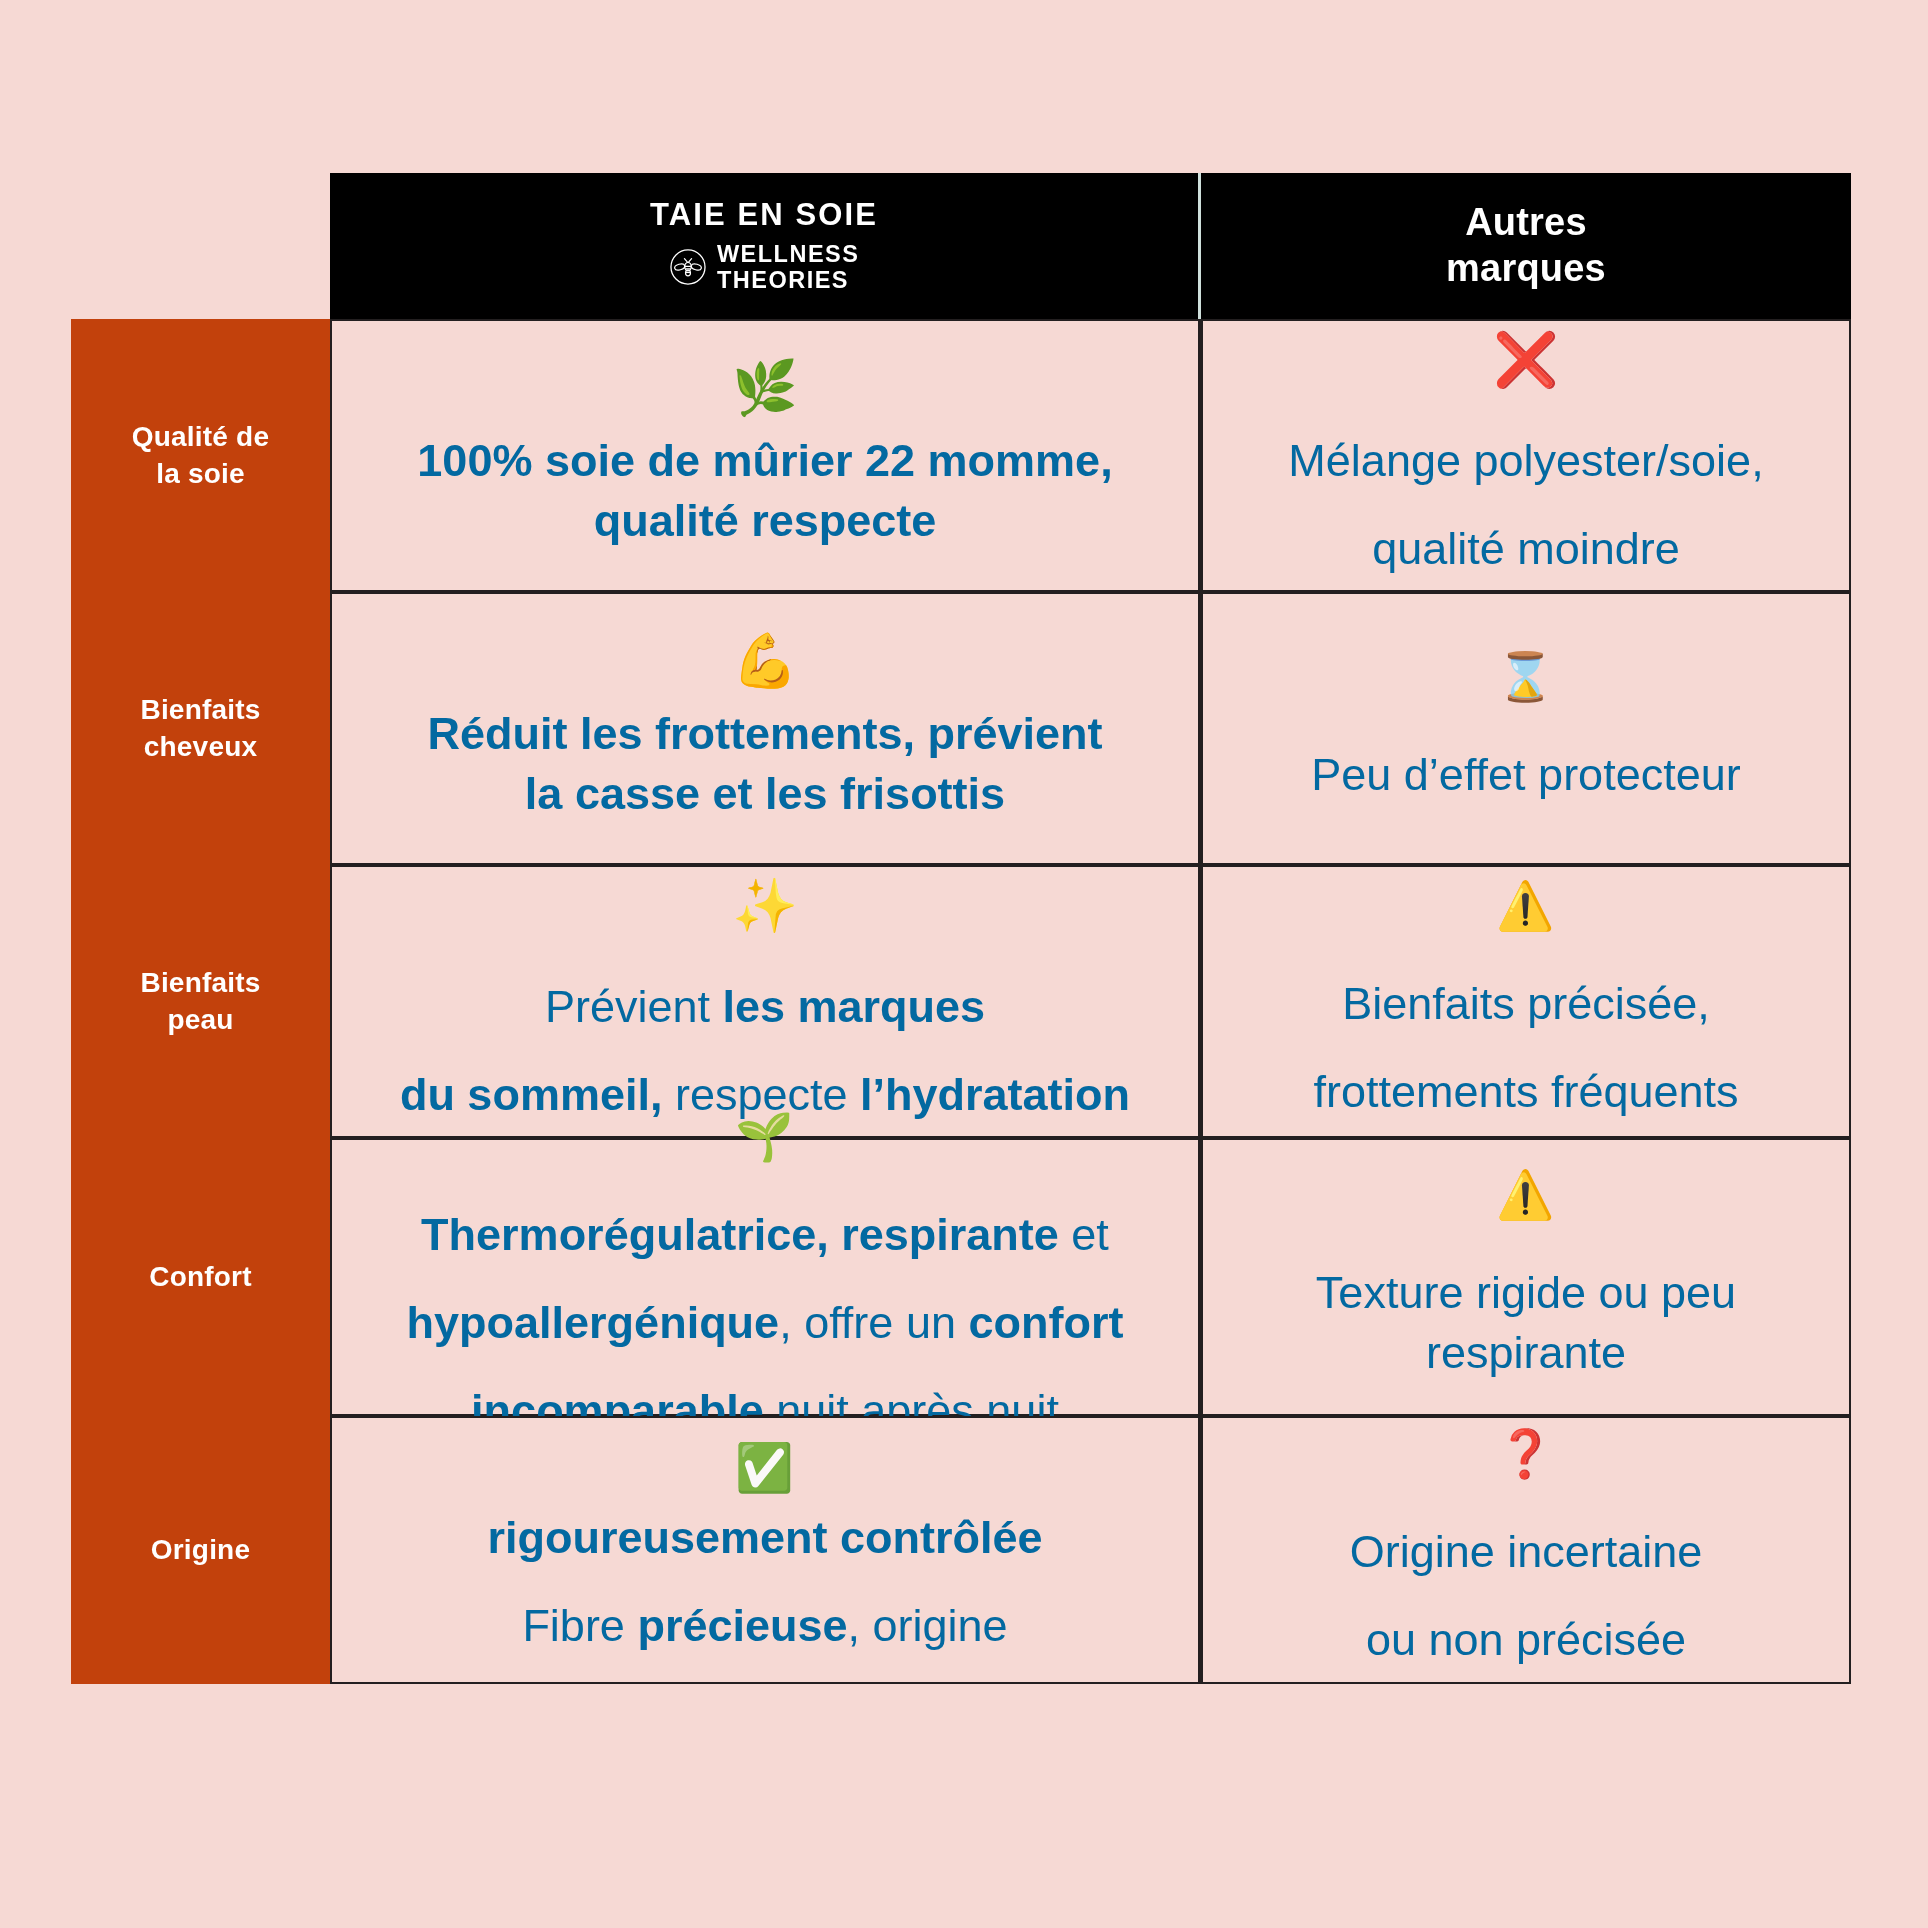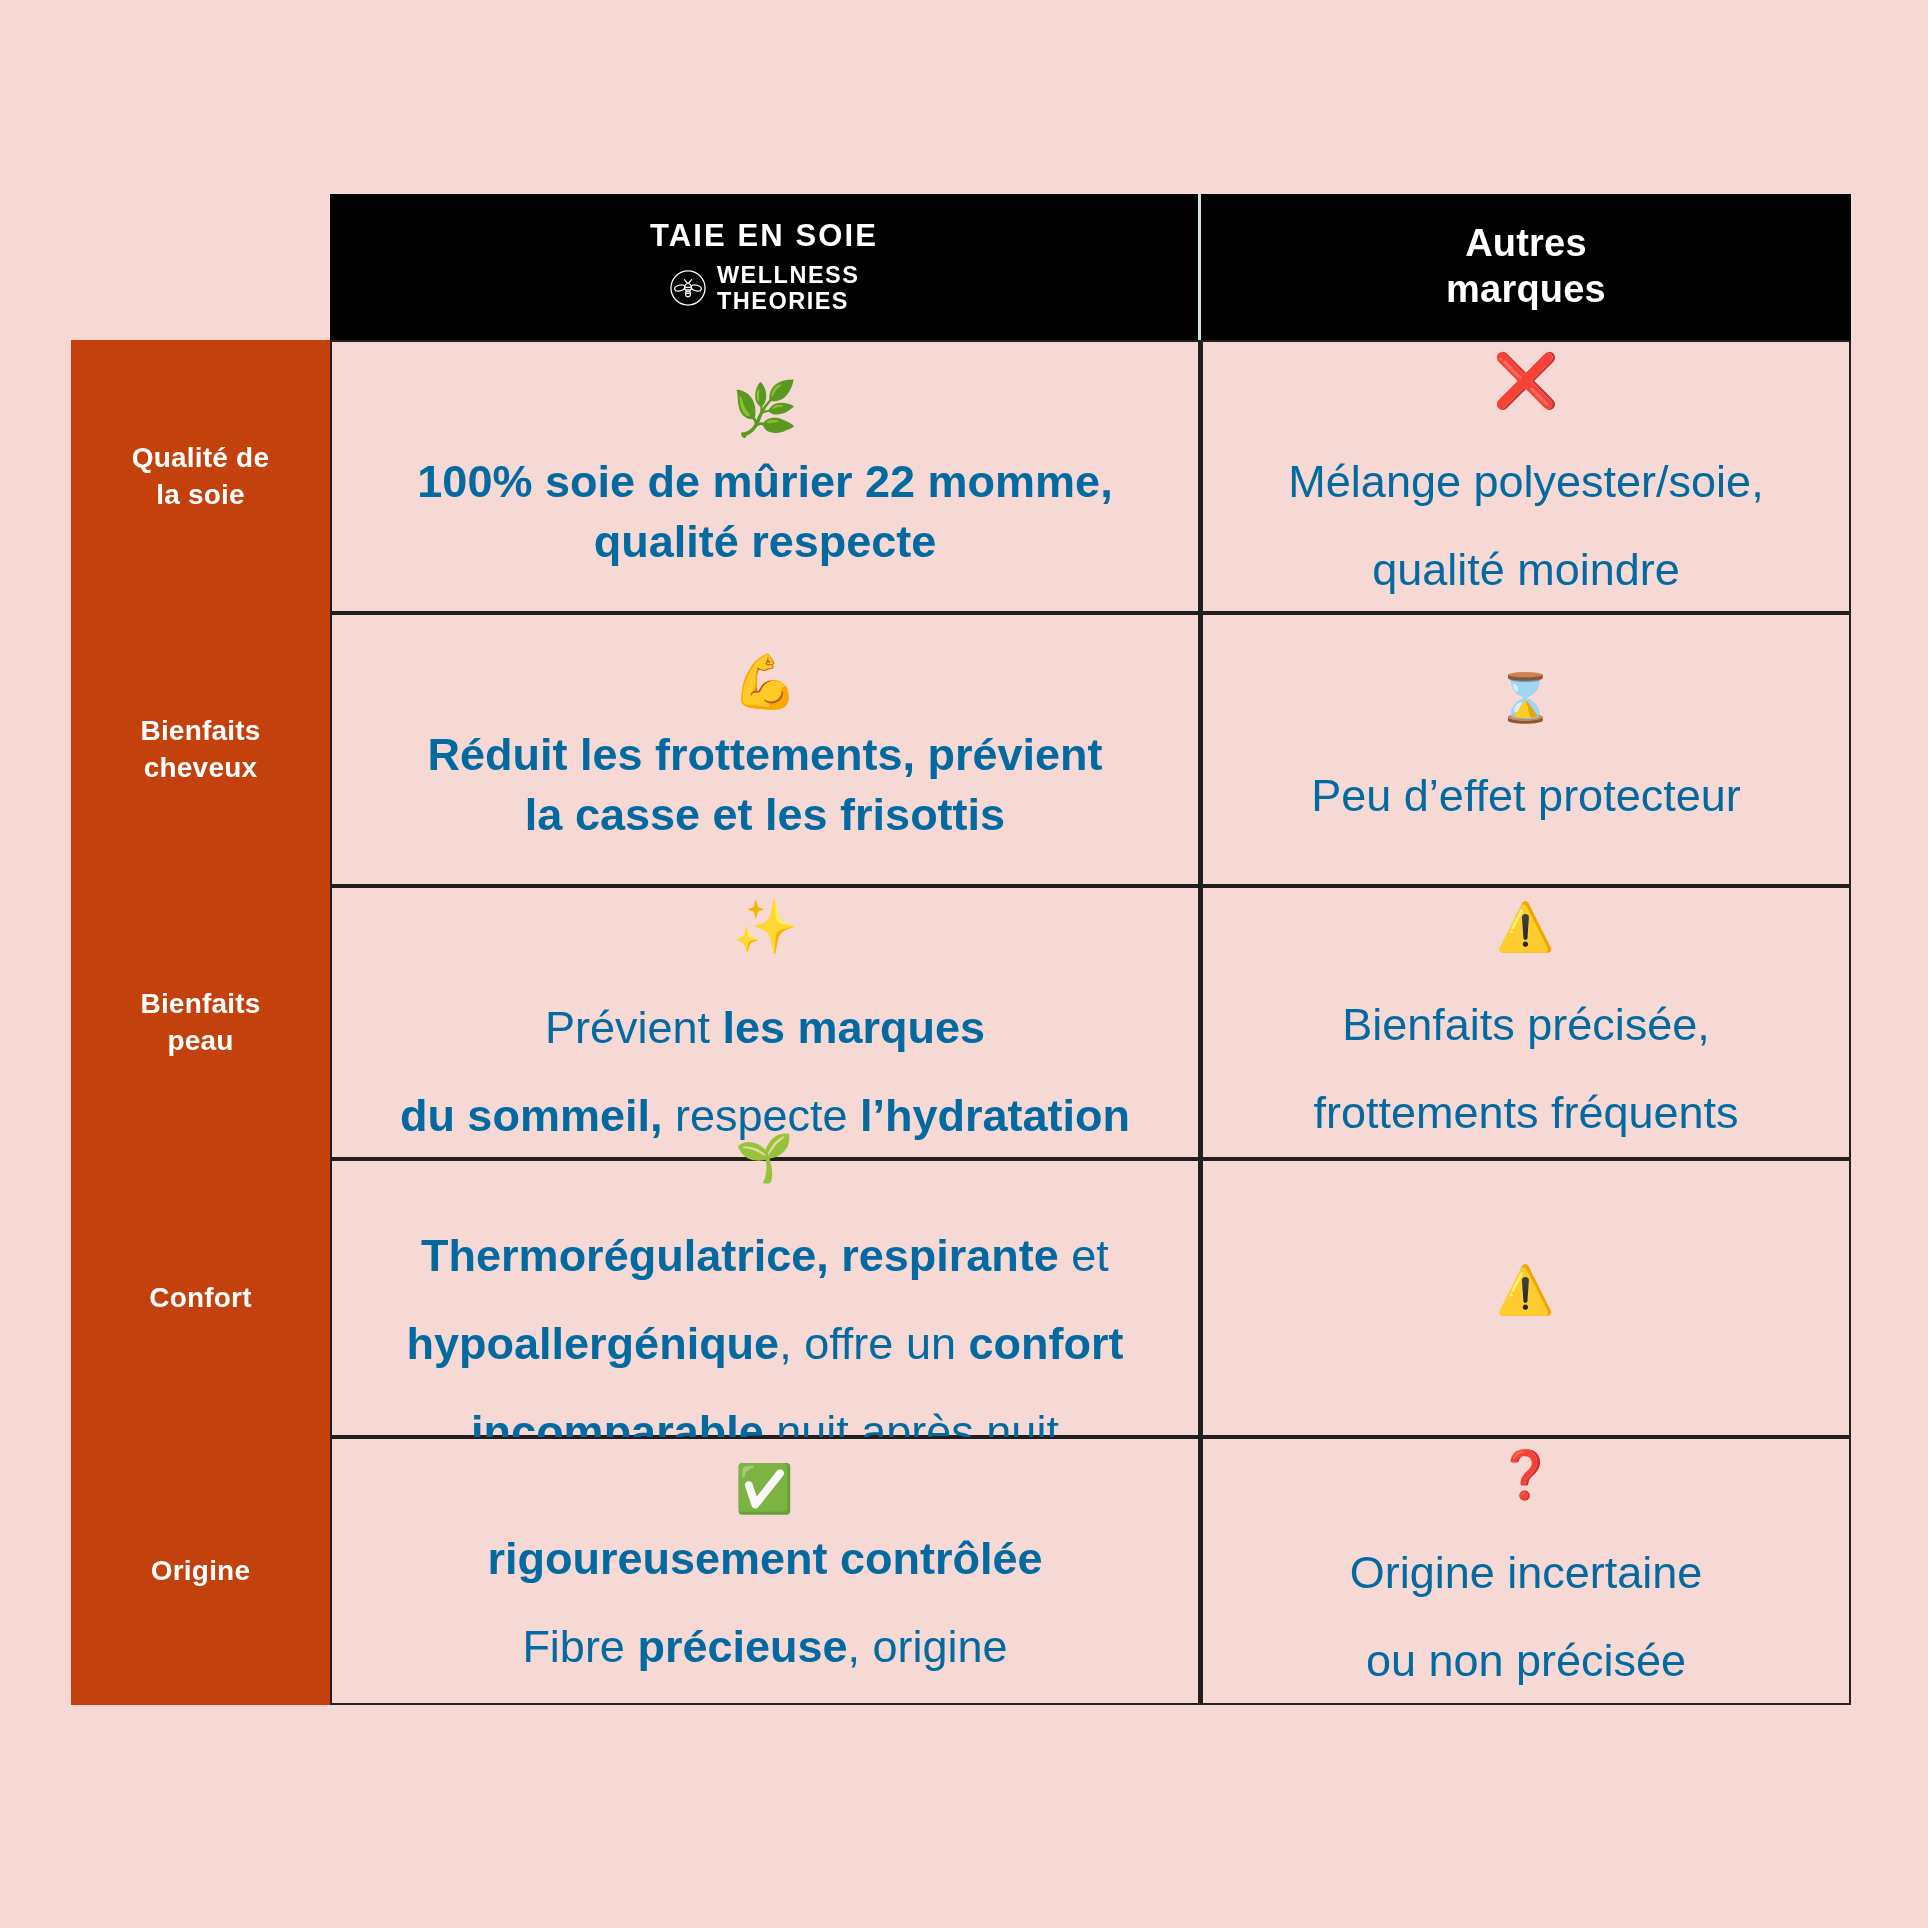--- a/index.html
+++ b/index.html
@@ -19,21 +19,21 @@
     position: relative;
     width: 1928px;
     height: 1928px;
     box-sizing: border-box;
   }
 
   
   .table {
     position: absolute;
     left: 71px;
-    top: 194px;
+    top: 173px;
     width: 1780px;
     height: 1511px;
     display: grid;
     grid-template-columns: 259px 871px 650px;
     grid-template-rows: 146px 273px 273px 273px 278px 268px;
   }
 
   .cell {
     position: relative;
     box-sizing: border-box;
@@ -219,20 +219,21 @@
       <div>Confort</div>
     </div>
     <div class="cell body-cell brand-col">
       <div class="icon small">🌱</div>
       <div class="ctext reg"><b>Thermorégulatrice, respirante</b><span> et</span></div>
       <div class="ctext reg"><b>hypoallergénique</b><span>, offre un </span><b>confort</b></div>
       <div class="ctext reg"><b>incomparable</b><span> nuit après nuit</span></div>
     </div>
     <div class="cell body-cell">
       <div class="icon small">⚠️</div>
+      <div class="ctext reg">Texture rigide ou peu respirante</div>
     </div>
 
     <div class="cell label-cell">
       <div>Origine</div>
     </div>
     <div class="cell body-cell brand-col">
       <div class="icon small">✅</div>
       <div class="ctext bold">rigoureusement contrôlée</div>
       <div class="ctext reg"><span>Fibre </span><b>précieuse</b><span>, origine</span></div>
     </div>

